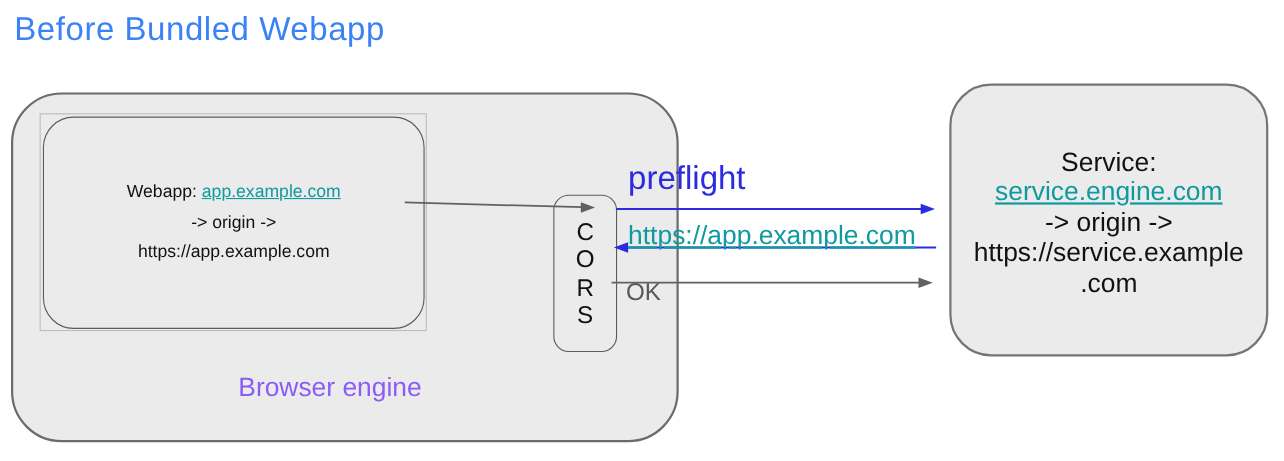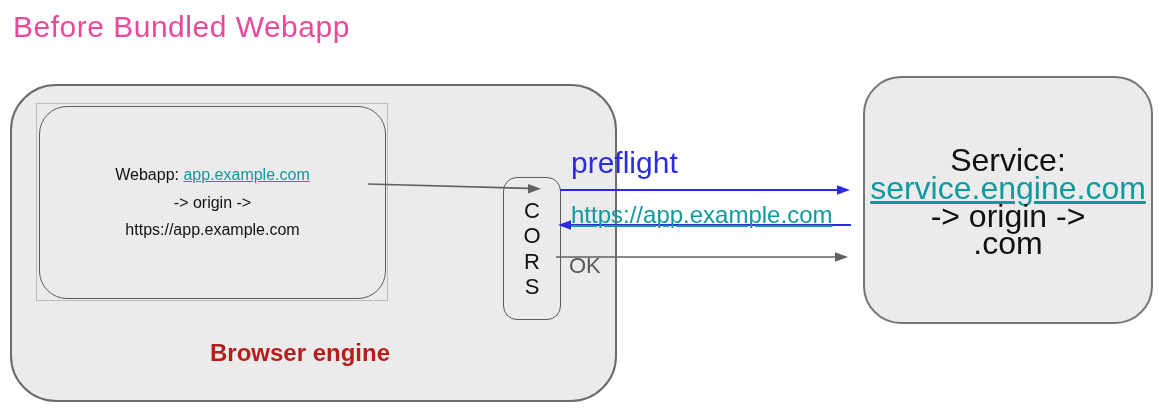--- a/index.html
+++ b/index.html
@@ -8,21 +8,21 @@
     width: 1167px;
     height: 419px;
     background: #ffffff;
     font-family: "Liberation Sans", "DejaVu Sans", sans-serif;
     overflow: hidden;
   }
   .title {
     position: absolute;
     left: 13px; top: 10px;
     font-size: 30px;
-    color: #ec4899;
+    color: #3b82f6;
     letter-spacing: 0.5px;
     white-space: nowrap;
   }
   .box {
     position: absolute;
     background: #ebebeb;
     box-sizing: border-box;
   }
   .browser-box {
     left: 10px; top: 84px;
@@ -50,22 +50,21 @@
     font-size: 16px;
     line-height: 27.6px;
     color: #111111;
   }
   .browser-label {
     position: absolute;
     left: 10px; top: 339px;
     width: 580px;
     text-align: center;
     font-size: 24px;
-    color: #b91c1c;
-    font-weight: bold;
+    color: #8b5cf6;
   }
   .cors-box {
     left: 503px; top: 177px;
     width: 58px; height: 143px;
     border: 1.5px solid #5b5b5b;
     border-radius: 14px;
     display: flex;
     flex-direction: column;
     justify-content: center;
     align-items: center;
@@ -76,21 +75,21 @@
   .service-box {
     left: 863px; top: 76px;
     width: 290px; height: 248px;
     border: 2px solid #757575;
     border-radius: 38px;
     display: flex;
     flex-direction: column;
     justify-content: center;
     align-items: center;
     text-align: center;
-    font-size: 32px;
+    font-size: 24px;
     line-height: 27.6px;
     color: #111111;
     padding-top: 5px;
   }
   .teal-link {
     color: #0e9a9e;
     text-decoration: underline;
     cursor: pointer;
   }
   .overlay {
@@ -143,20 +142,21 @@
     <div>C</div>
     <div>O</div>
     <div>R</div>
     <div>S</div>
   </div>
 
   <div class="box service-box">
     <div>Service:</div>
     <div class="teal-link">service.engine.com</div>
     <div>-&gt; origin -&gt;</div>
+    <div>https://service.example</div>
     <div>.com</div>
   </div>
 
   <svg class="overlay" width="1167" height="419" viewBox="0 0 1167 419">
 
     <g>
       <line x1="368" y1="184" x2="529" y2="188.4" stroke-width="1.6" stroke="#616161"></line>
       <polygon points="541,188.7 528,183.9 528,193.5" fill="#616161"></polygon>
     </g>
 

